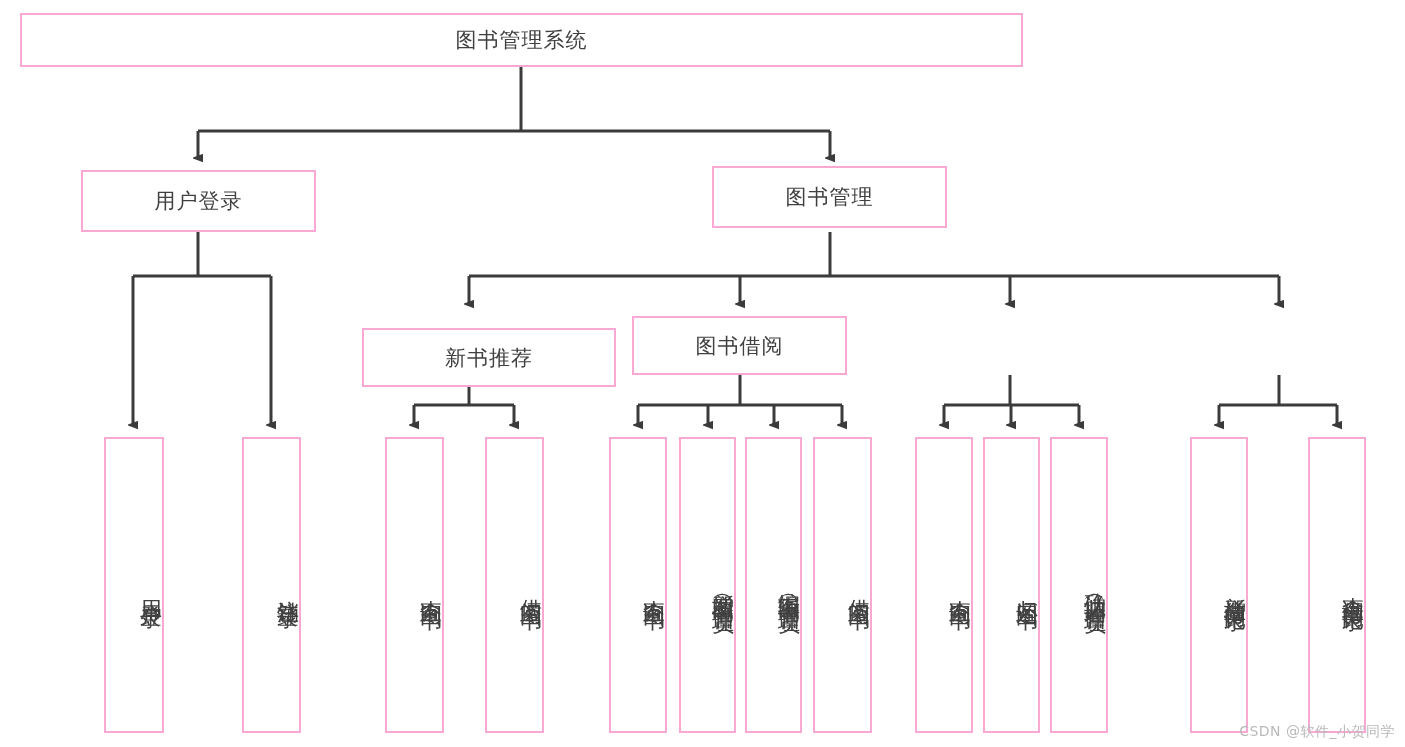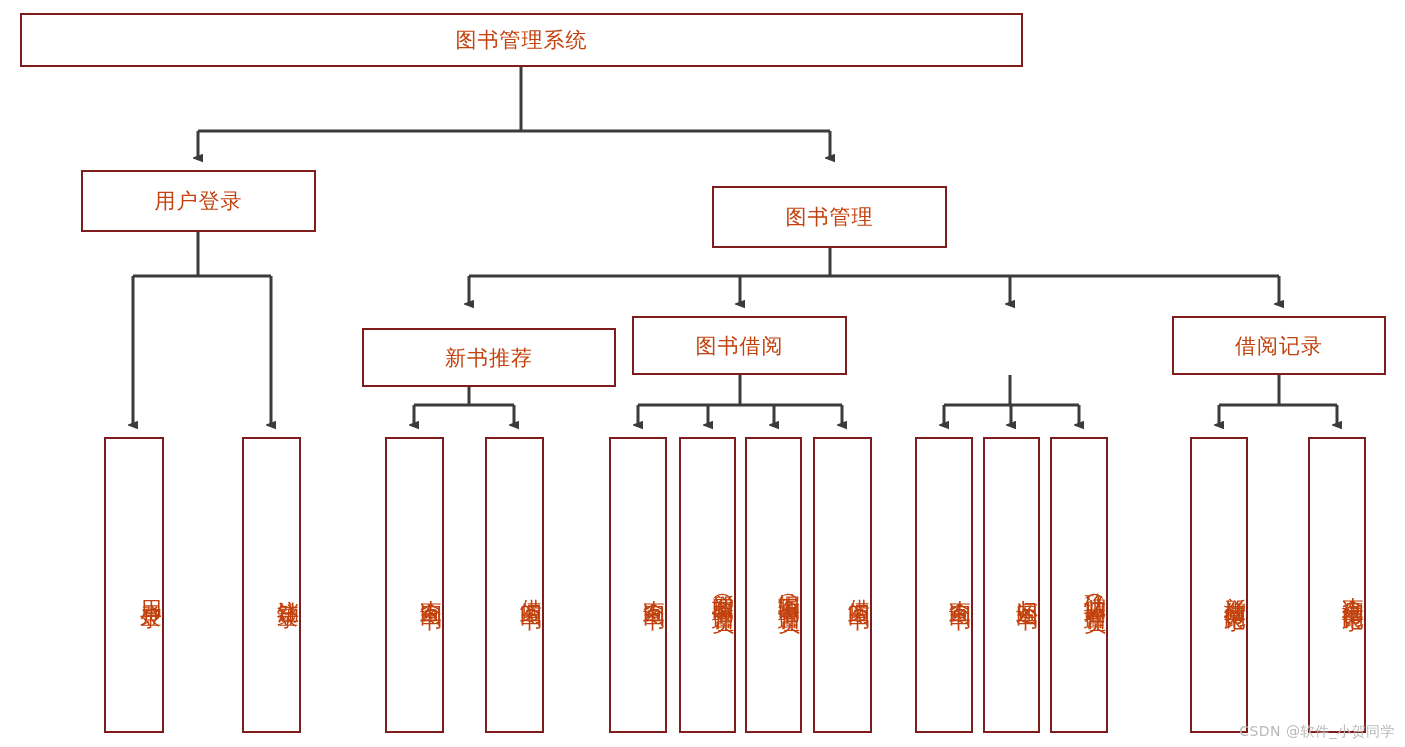--- a/index.html
+++ b/index.html
@@ -21,26 +21,26 @@
     position: absolute;
     left: 0;
     top: 0;
     width: 1405px;
     height: 747px;
     pointer-events: none;
   }
   .node {
     position: absolute;
     box-sizing: border-box;
-    border: 2px solid #7f1d1d;
+    border: 2px solid #f9a8d4;
     background: #ffffff;
     display: flex;
     align-items: center;
     justify-content: center;
-    color: #c2410c;
+    color: #404040;
   }
   .node.horiz {
     font-size: 21px;
     letter-spacing: 1px;
   }
   .node.vert {
     writing-mode: vertical-rl;
     text-orientation: upright;
     font-size: 22px;
     letter-spacing: 3px;
@@ -122,32 +122,29 @@
     </g>
   </svg>
 
   <div class="node horiz" style="left:20px; top:13px; width:1003px; height:54px;">
     <span class="hlabel">图书管理系统</span>
   </div>
 
   <div class="node horiz" style="left:81px; top:170px; width:235px; height:62px;">
     <span class="hlabel">用户登录</span>
   </div>
-  <div class="node horiz" style="left:712px; top:186px; width:235px; height:62px;">
+  <div class="node horiz" style="left:712px; top:166px; width:235px; height:62px;">
     <span class="hlabel">图书管理</span>
   </div>
 
   <div class="node horiz" style="left:362px; top:328px; width:254px; height:59px;">
     <span class="hlabel">新书推荐</span>
   </div>
   <div class="node horiz" style="left:632px; top:316px; width:215px; height:59px;">
     <span class="hlabel">图书借阅</span>
-  </div>
-  <div class="node horiz" style="left:1172px; top:316px; width:214px; height:59px;">
-    <span class="hlabel">借阅记录</span>
   </div>
 
   <div class="node vert" style="left:104px; top:437px; width:60px; height:296px;">
     <span class="vlabel">用户登录</span>
   </div>
   <div class="node vert" style="left:242px; top:437px; width:59px; height:296px;">
     <span class="vlabel">注销登录</span>
   </div>
 
   <div class="node vert" style="left:385px; top:437px; width:59px; height:296px;">

